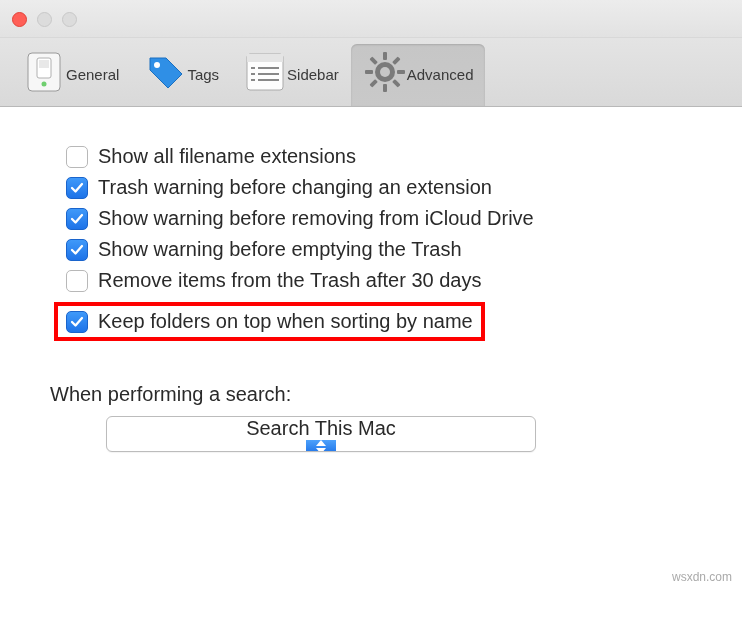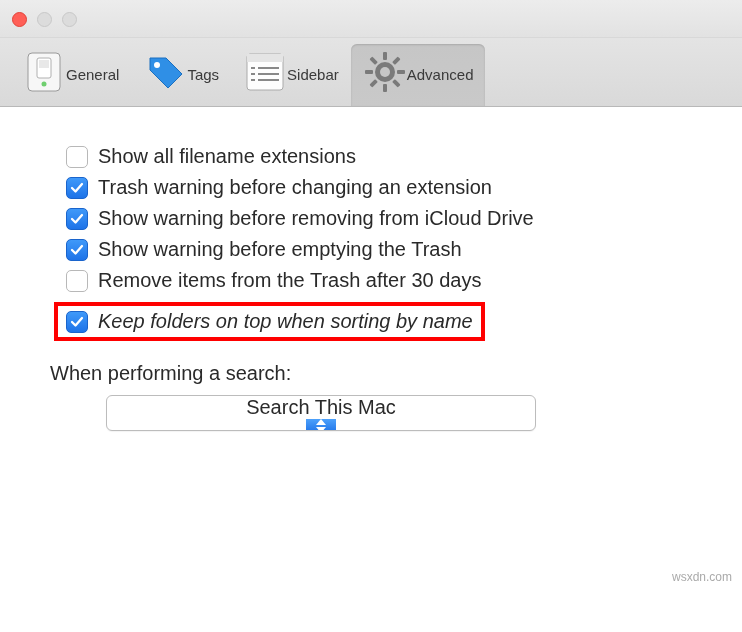--- a/index.html
+++ b/index.html
@@ -93,26 +93,25 @@
     font-size: 20px;
     color: #2a2a2a;
   }
   .highlight-rect {
     border: 4px solid #ff0000;
     padding: 4px 8px;
     margin: 2px -12px;
     display: inline-flex;
     align-items: center;
     gap: 10px;
-    font-style: italic;
   }
   .section-label {
     font-size: 20px;
     color: #2a2a2a;
-    margin-top: 19px;
+    margin-top: 40px;
     margin-bottom: 10px;
   }
   .dropdown {
     margin-left: 56px;
     width: 430px;
     height: 36px;
     border: 1px solid #bcbcbc;
     border-radius: 6px;
     display: flex;
     align-items: center;

